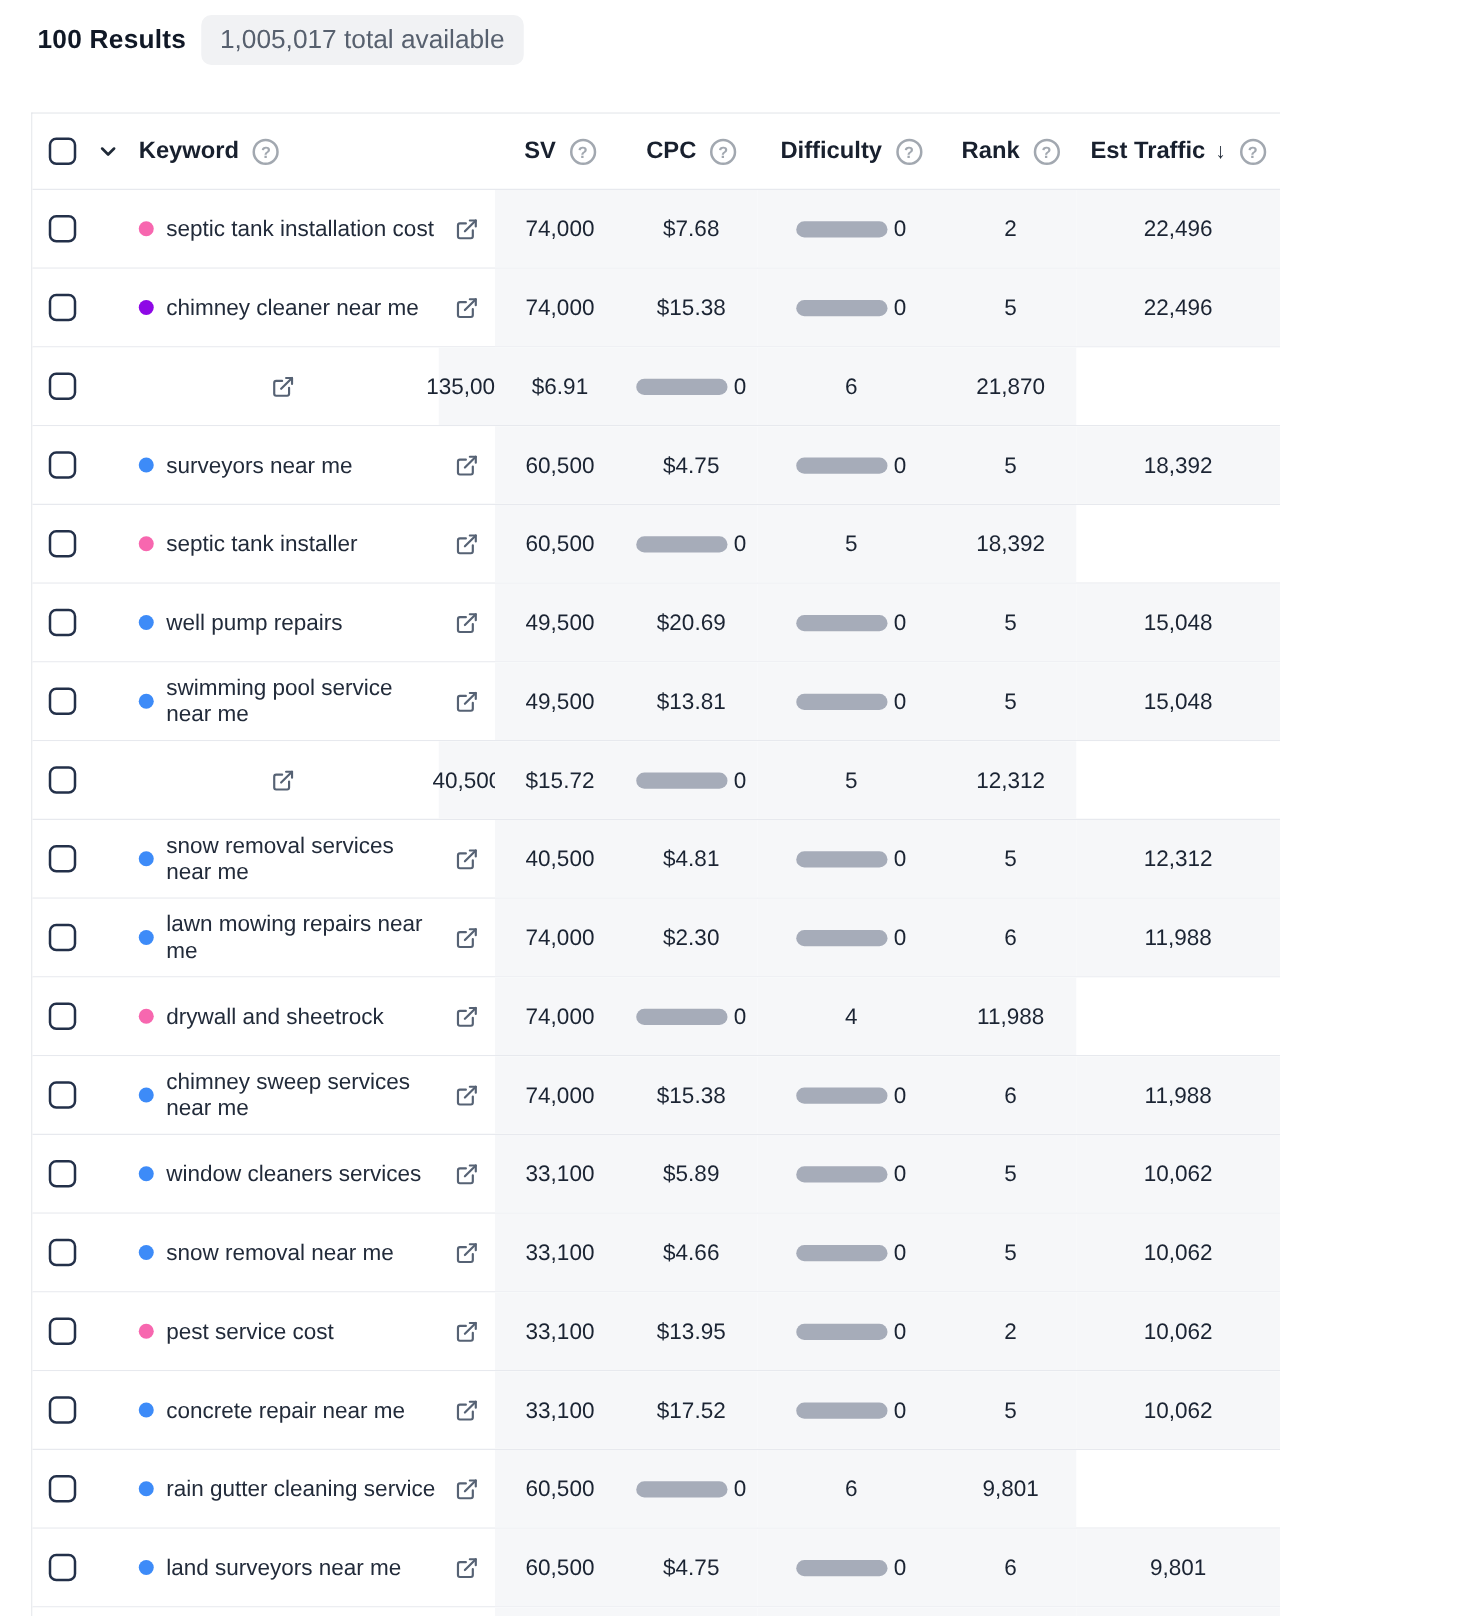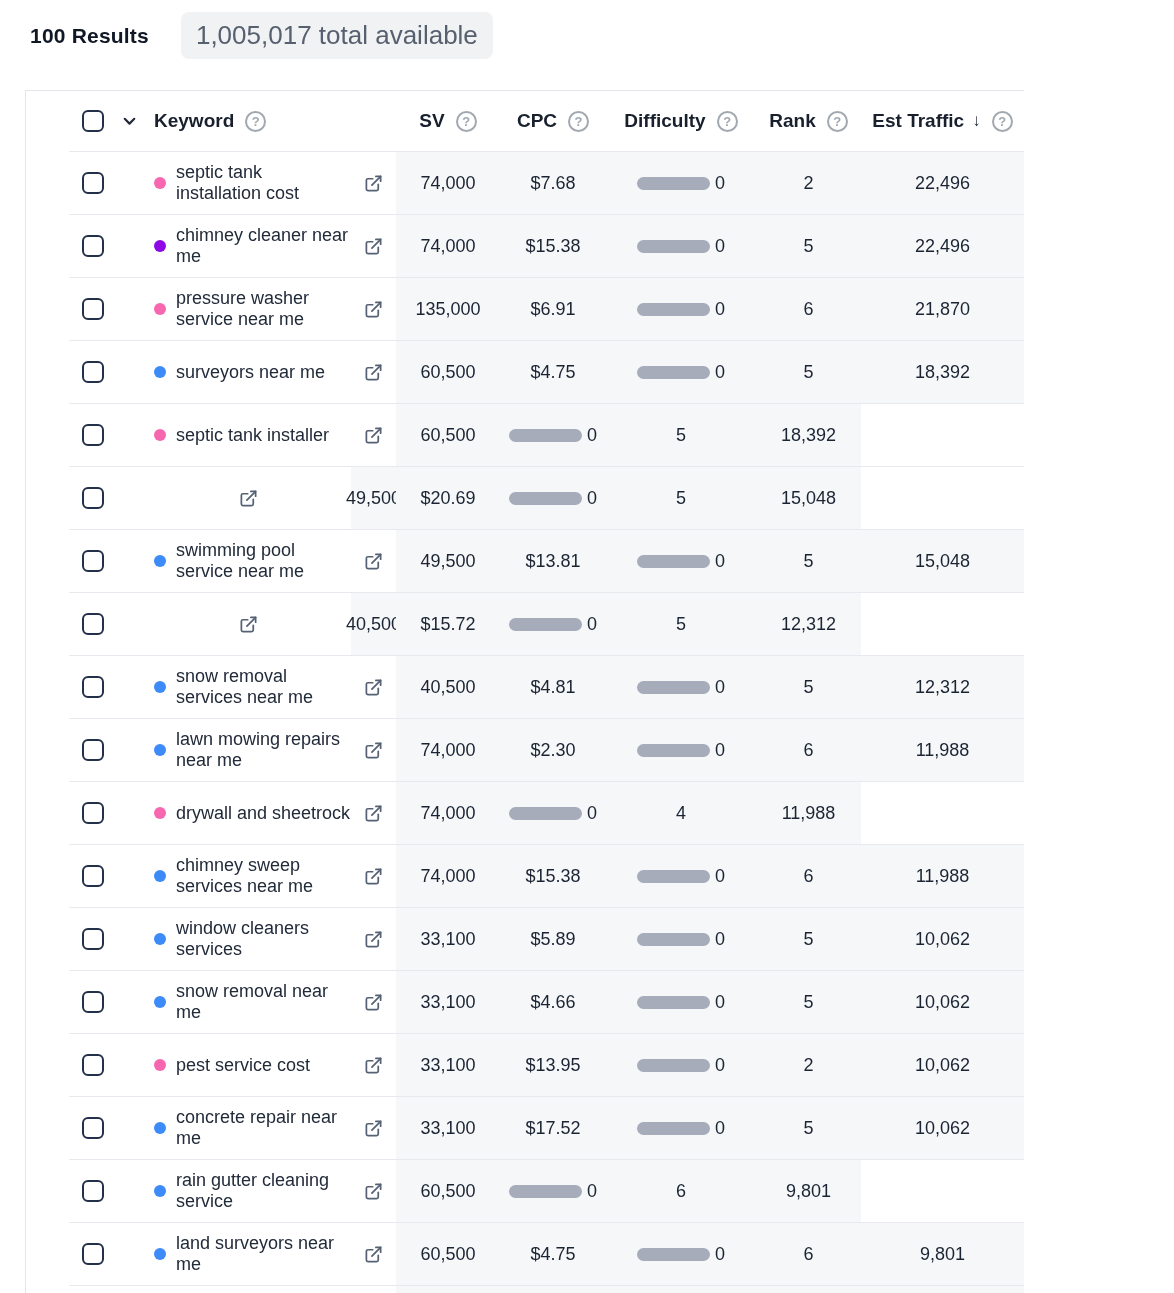--- a/index.html
+++ b/index.html
@@ -1,26 +1,26 @@
 <!DOCTYPE html>
 <html><head>
 <meta charset="utf-8">
 <style>
   * { margin: 0; padding: 0; box-sizing: border-box; }
   html, body { width: 1174px; height: 1293px; overflow: hidden; background: #ffffff;
     font-family: "Liberation Sans", sans-serif; }
 
   
-  .topbar { position: absolute; top: 12px; left: 30px; display: flex; align-items: center; gap: 32px; }
+  .topbar { position: absolute; top: 12px; left: 30px; display: flex; align-items: center; gap: 12px; }
   .results-count { font-size: 21px; font-weight: 700; color: #101826; letter-spacing: .2px; }
-  .badge { background: #f1f2f4; color: #57606e; font-size: 26px; padding: 8px 15px; border-radius: 8px; }
+  .badge { background: #f1f2f4; color: #57606e; font-size: 21px; padding: 8px 15px; border-radius: 8px; }
 
   
   .table { position: absolute; top: 90px; left: 25px; width: 999px;
-    border-top: 1px solid #e3e6ea; border-left: 1px solid #e3e6ea; padding-left: 43px; }
+    border-top: 1px solid #e3e6ea; border-left: 1px solid #e3e6ea; }
   .grid-row { display: grid; grid-template-columns: 44px 32px 1fr 45px 104px 106px 150px 105px 163px;
     align-items: center; border-bottom: 1px solid #e7e9ee; }
   .header-row { height: 61px; background: #ffffff; }
   .row { height: 63px; background: #ffffff; }
   .row.partial { height: 7px; border-bottom: none; overflow: hidden; }
 
   .cell { height: 100%; display: flex; align-items: center; }
   .cell.center { justify-content: center; }
   .row .band { background: #f6f7f9; }
 
@@ -172,24 +172,20 @@
     <div class="cell center band">
       <span class="num">22,496</span>
     </div>
   </div>
 
   <div class="grid-row row">
     <div class="cell checkbox-cell">
       <span class="checkbox"></span>
     </div>
     <div class="cell"></div>
-    <div class="cell kw-cell">
-      <span class="dot" style="background: rgb(247, 103, 175);"></span>
-      <span class="kw-text">pressure washer service near me</span>
-    </div>
     <div class="cell center extlink">
       <svg width="19" height="19" viewBox="0 0 24 24" fill="none" stroke="#566274" stroke-width="2.2" stroke-linecap="round" stroke-linejoin="round">
         <path d="M18 13v6a2 2 0 0 1-2 2H5a2 2 0 0 1-2-2V8a2 2 0 0 1 2-2h6"></path>
         <polyline points="15 3 21 3 21 9"></polyline>
         <line x1="10" y1="14" x2="21" y2="3"></line>
       </svg>
     </div>
     <div class="cell center band">
       <span class="num">135,000</span>
     </div>
@@ -271,20 +267,24 @@
     <div class="cell center band">
       <span class="num">18,392</span>
     </div>
   </div>
 
   <div class="grid-row row">
     <div class="cell checkbox-cell">
       <span class="checkbox"></span>
     </div>
     <div class="cell"></div>
+    <div class="cell kw-cell">
+      <span class="dot" style="background: rgb(61, 139, 248);"></span>
+      <span class="kw-text">well pump repairs</span>
+    </div>
     <div class="cell center extlink">
       <svg width="19" height="19" viewBox="0 0 24 24" fill="none" stroke="#566274" stroke-width="2.2" stroke-linecap="round" stroke-linejoin="round">
         <path d="M18 13v6a2 2 0 0 1-2 2H5a2 2 0 0 1-2-2V8a2 2 0 0 1 2-2h6"></path>
         <polyline points="15 3 21 3 21 9"></polyline>
         <line x1="10" y1="14" x2="21" y2="3"></line>
       </svg>
     </div>
     <div class="cell center band">
       <span class="num">49,500</span>
     </div>

